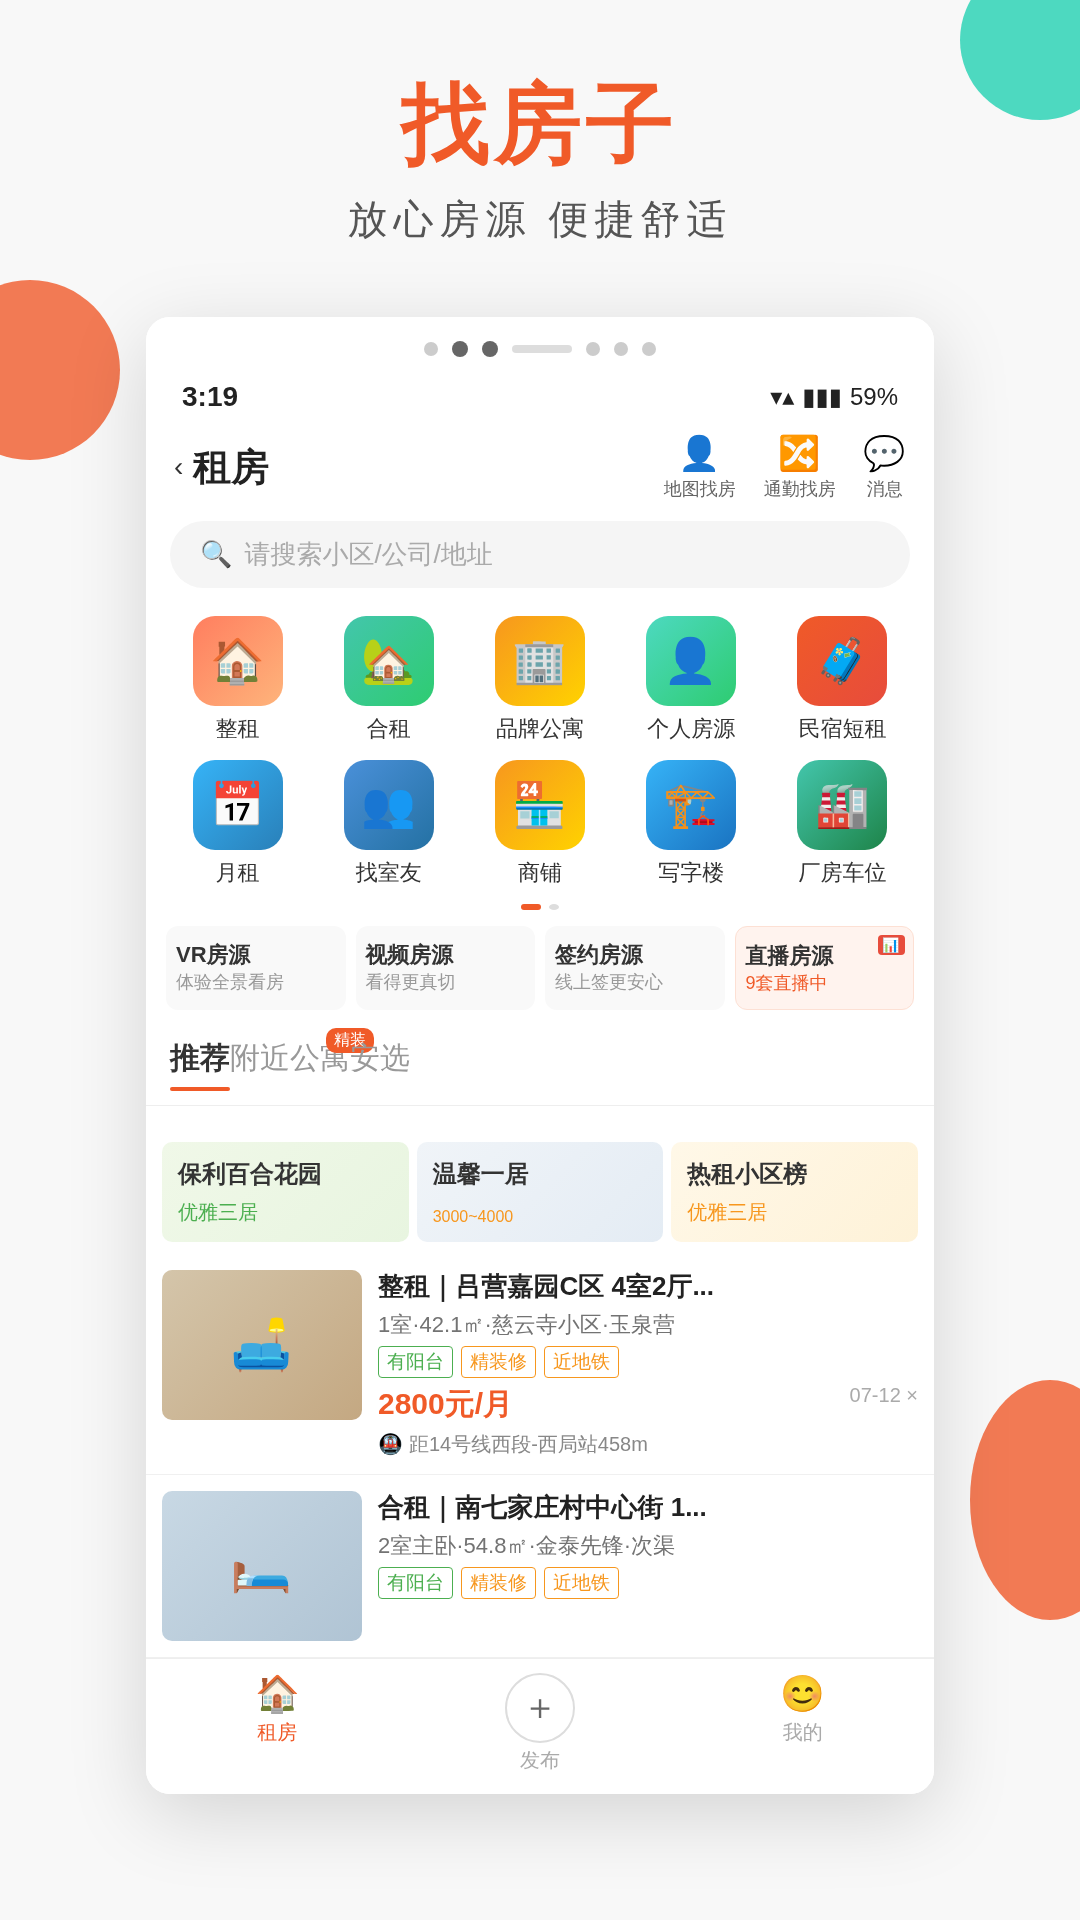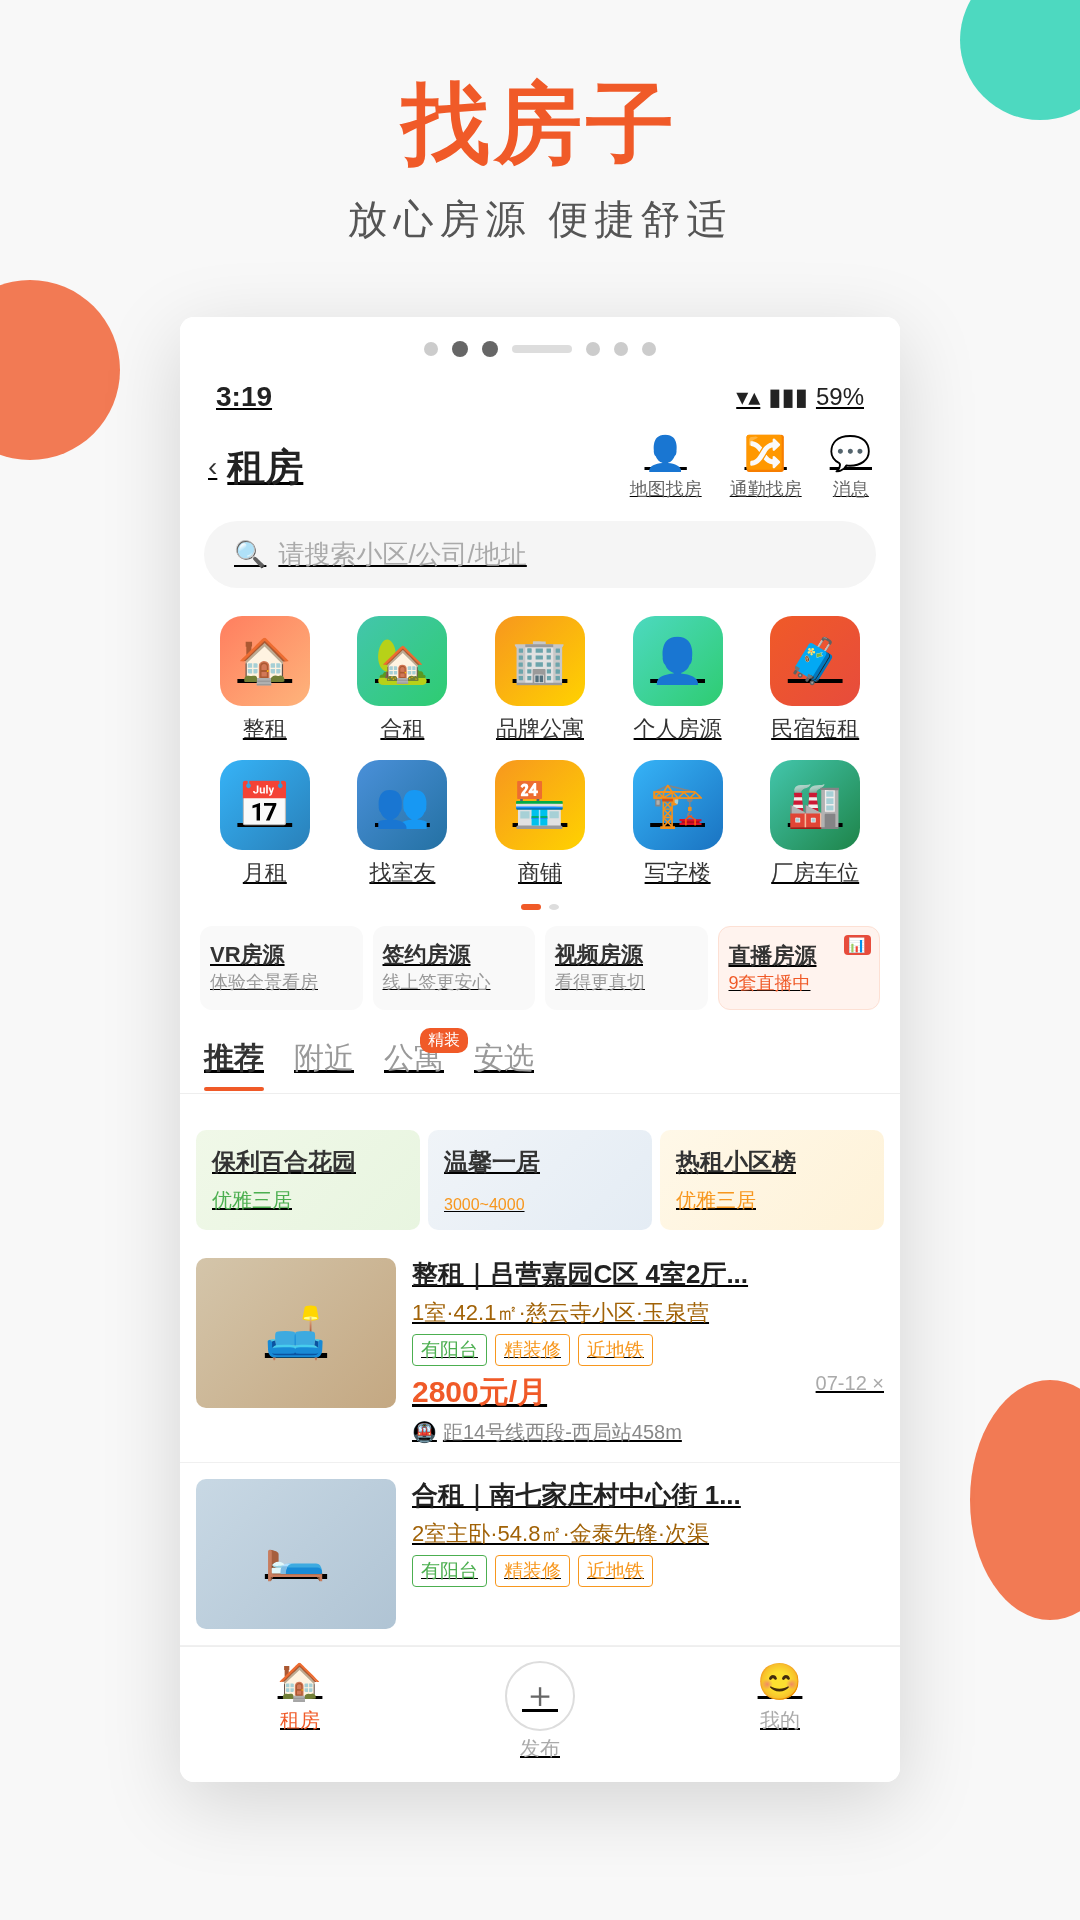--- a/index.html
+++ b/index.html
@@ -68,27 +68,26 @@
 
     
     .phone-wrapper {
       position: relative;
       z-index: 1;
       display: flex;
       justify-content: center;
       margin-top: 40px;
     }
     .phone {
-      width: 720px;
+      width: 788px;
       background: #fff;
-      border-radius: 14px;
+      border-radius: 24px;
       box-shadow: 0 20px 80px rgba(0,0,0,0.15);
       overflow: hidden;
       padding-bottom: 0;
-      text-decoration: underline;
     }
 
     
     .pagination-dots {
       display: flex;
       justify-content: center;
       align-items: center;
       gap: 14px;
       padding: 24px 0 16px;
       background: #fff;
@@ -296,22 +295,21 @@
       border-radius: 4px;
     }
     .live-status {
       font-size: 18px;
       color: #F05A28;
     }
 
     
     .tabs {
       display: flex;
-      gap: 30px;
-      padding: 16px 24px 4px;
+      padding: 16px 24px 16px;
       border-bottom: 1px solid #eee;
       position: relative;
     }
     .tab-item {
       font-size: 30px;
       color: #999;
       padding-bottom: 10px;
       position: relative;
     }
     .tab-item.active {
@@ -407,21 +405,21 @@
       gap: 6px;
     }
     .listing-title {
       font-size: 26px;
       font-weight: 600;
       color: #222;
       line-height: 1.3;
     }
     .listing-meta {
       font-size: 22px;
-      color: #a16207;
+      color: #737373;
     }
     .listing-tags {
       display: flex;
       gap: 8px;
       flex-wrap: wrap;
     }
     .tag {
       font-size: 19px;
       color: #F7971E;
       border: 1px solid #F7971E;
@@ -616,26 +614,26 @@
       <div class="cat-dot"></div>
       <div class="cat-dot inactive"></div>
     </div>
 
     <div class="feature-cards">
       <div class="feature-card">
         <span class="feature-title">VR房源</span>
         <span class="feature-desc">体验全景看房</span>
       </div>
       <div class="feature-card">
+        <span class="feature-title">视频房源</span>
+        <span class="feature-desc">看得更真切</span>
+      </div>
+      <div class="feature-card">
         <span class="feature-title">签约房源</span>
         <span class="feature-desc">线上签更安心</span>
-      </div>
-      <div class="feature-card">
-        <span class="feature-title">视频房源</span>
-        <span class="feature-desc">看得更真切</span>
       </div>
       <div class="feature-card highlight">
         <span class="feature-title">直播房源</span>
         <span class="live-status">9套直播中</span>
         <span class="live-badge">📊</span>
       </div>
     </div>
 
     <div class="tabs">
       <div class="tab-item active">推荐</div>

